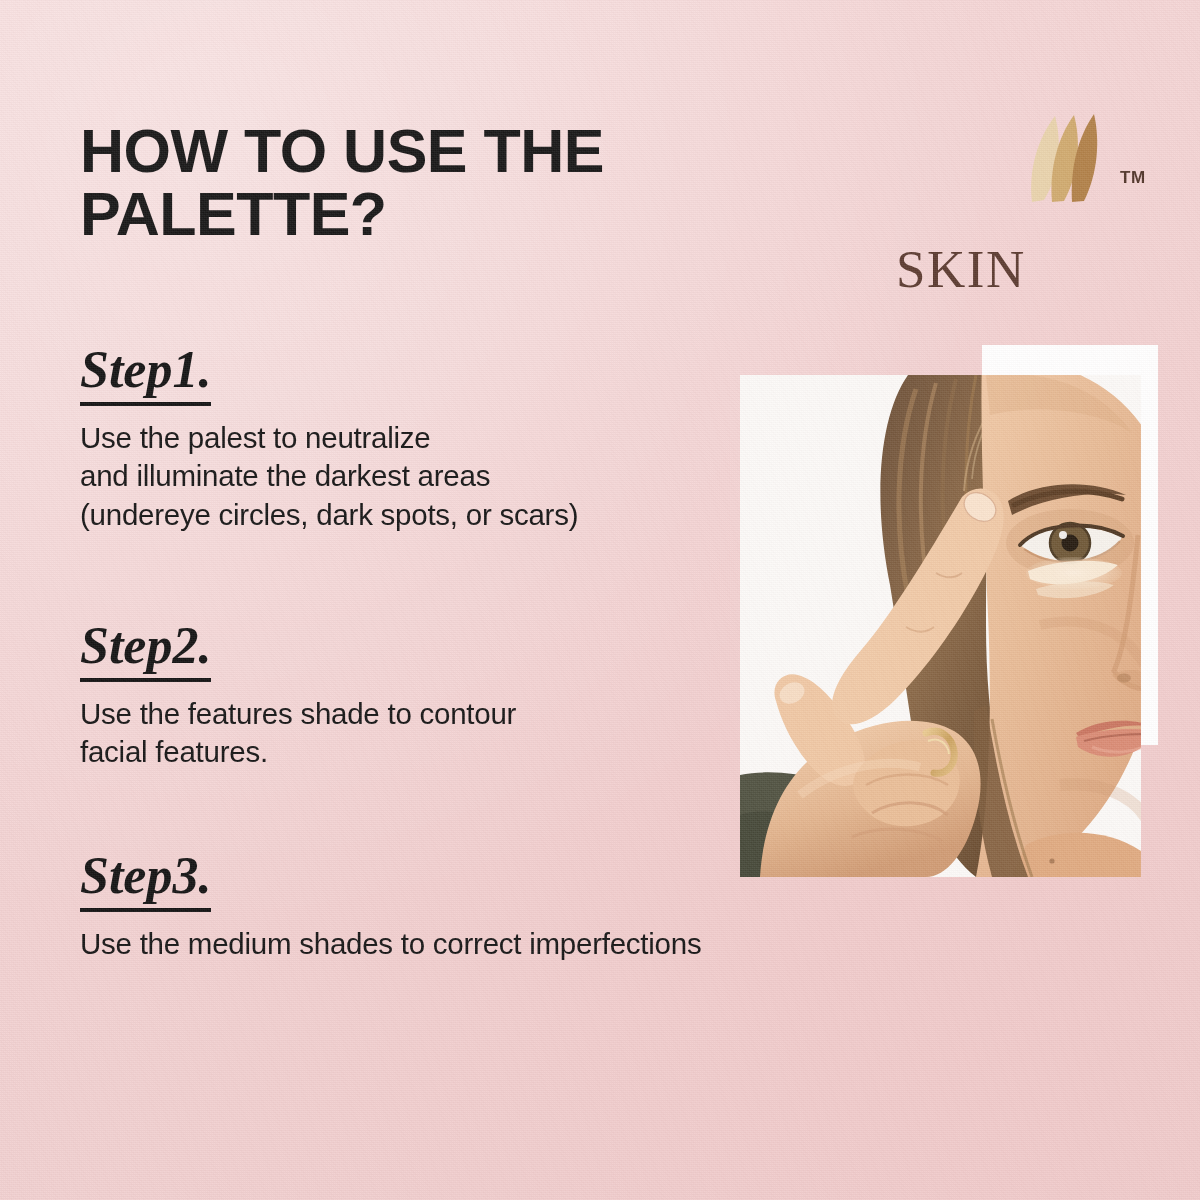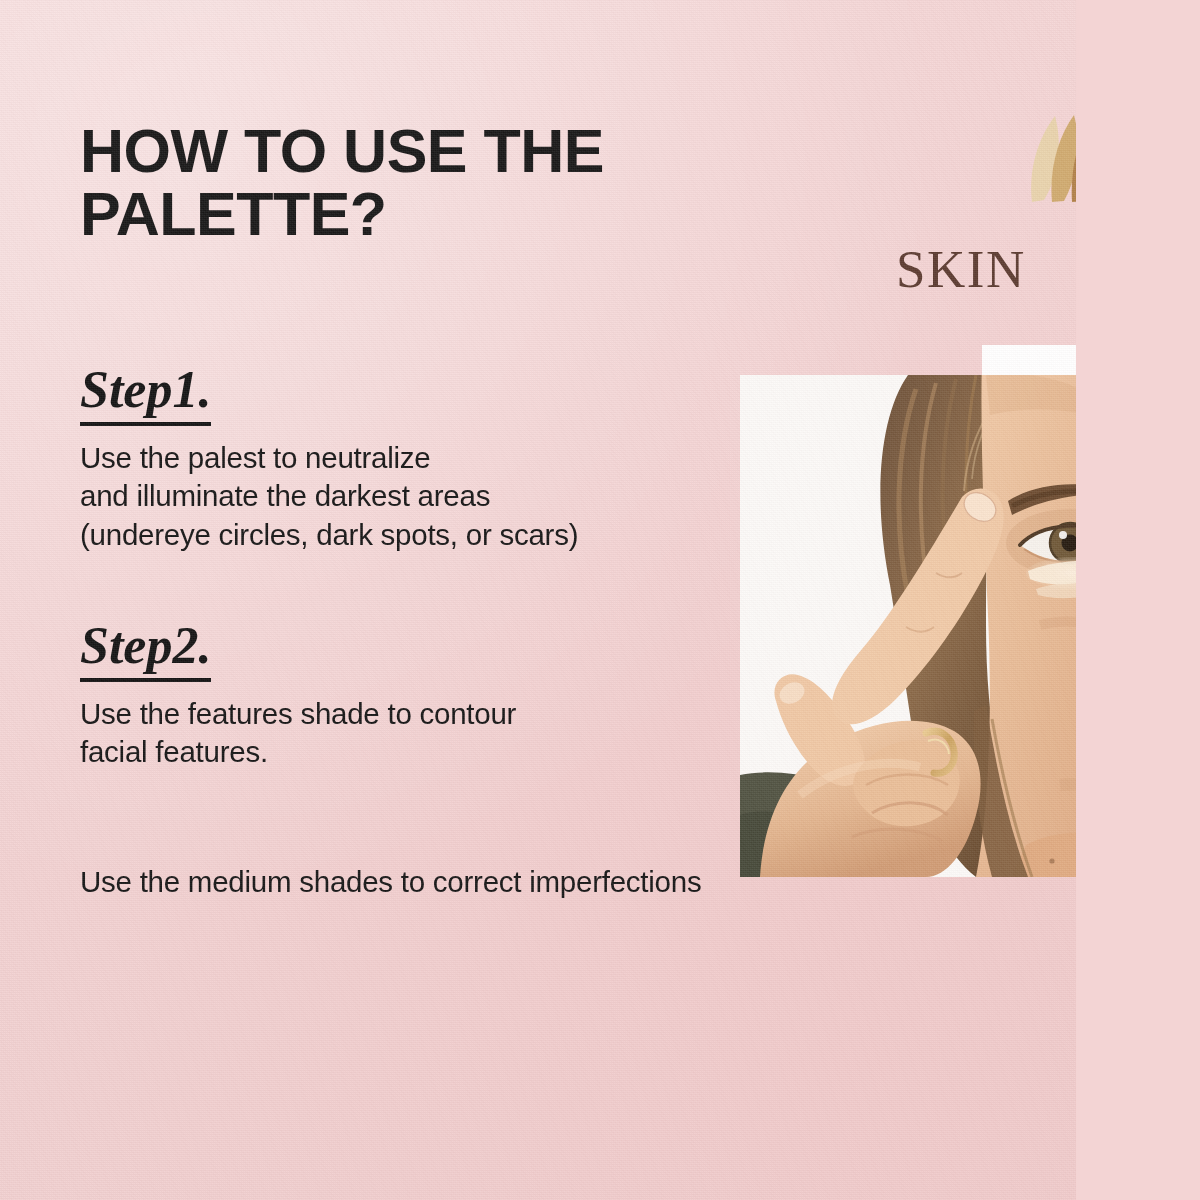--- a/index.html
+++ b/index.html
@@ -13,21 +13,21 @@
   body {
     font-family:"Liberation Sans", sans-serif;
     background:#f3d4d4;
     position:relative;
   }
 
   
   #poster {
     position:absolute;
     left:0; top:0;
-    width:1076px; height:1200px;
+    width:1200px; height:1200px;
     background:
       radial-gradient(circle at 18% 12%, rgba(255,255,255,.30) 0%, rgba(255,255,255,0) 55%),
       radial-gradient(circle at 82% 88%, rgba(240,196,196,.45) 0%, rgba(240,196,196,0) 60%),
       linear-gradient(160deg,#f5d8d8 0%, #f2d1d1 45%, #eecdcd 100%);
     overflow:hidden;
   }
 
   
   #grain {
     position:absolute; inset:0;
@@ -83,21 +83,21 @@
     font-family:"Liberation Sans", sans-serif;
     font-size:17px;
     font-weight:600;
     letter-spacing:.5px;
     color:#4e3227;
     margin-left:32px;
   }
 
   
   .step { position:absolute; left:80px; }
-  #step-1 { top:364px; }
+  #step-1 { top:344px; }
   #step-2 { top:620px; }
   #step-3 { top:850px; }
 
   .step-heading {
     display:inline-block;
     font-family:"Liberation Serif", serif;
     font-weight:bold;
     font-style:italic;
     font-size:52px;
     line-height:1.0;
@@ -192,20 +192,21 @@
 
   <div class="step" id="step-2">
     <div class="step-heading">Step2.</div>
     <div class="step-body">
       <span class="ln">Use the features shade to contour</span>
       <span class="ln">facial features.</span>
     </div>
   </div>
 
   <div class="step" id="step-3">
+    <div class="step-heading">Step3.</div>
     <div class="step-body">
       <span class="ln">Use the medium shades to correct imperfections</span>
     </div>
   </div>
 
   <div id="photo-block">
 
     <div id="photo-backing"></div>
     <div id="photo-backing-bottom"></div>
 

